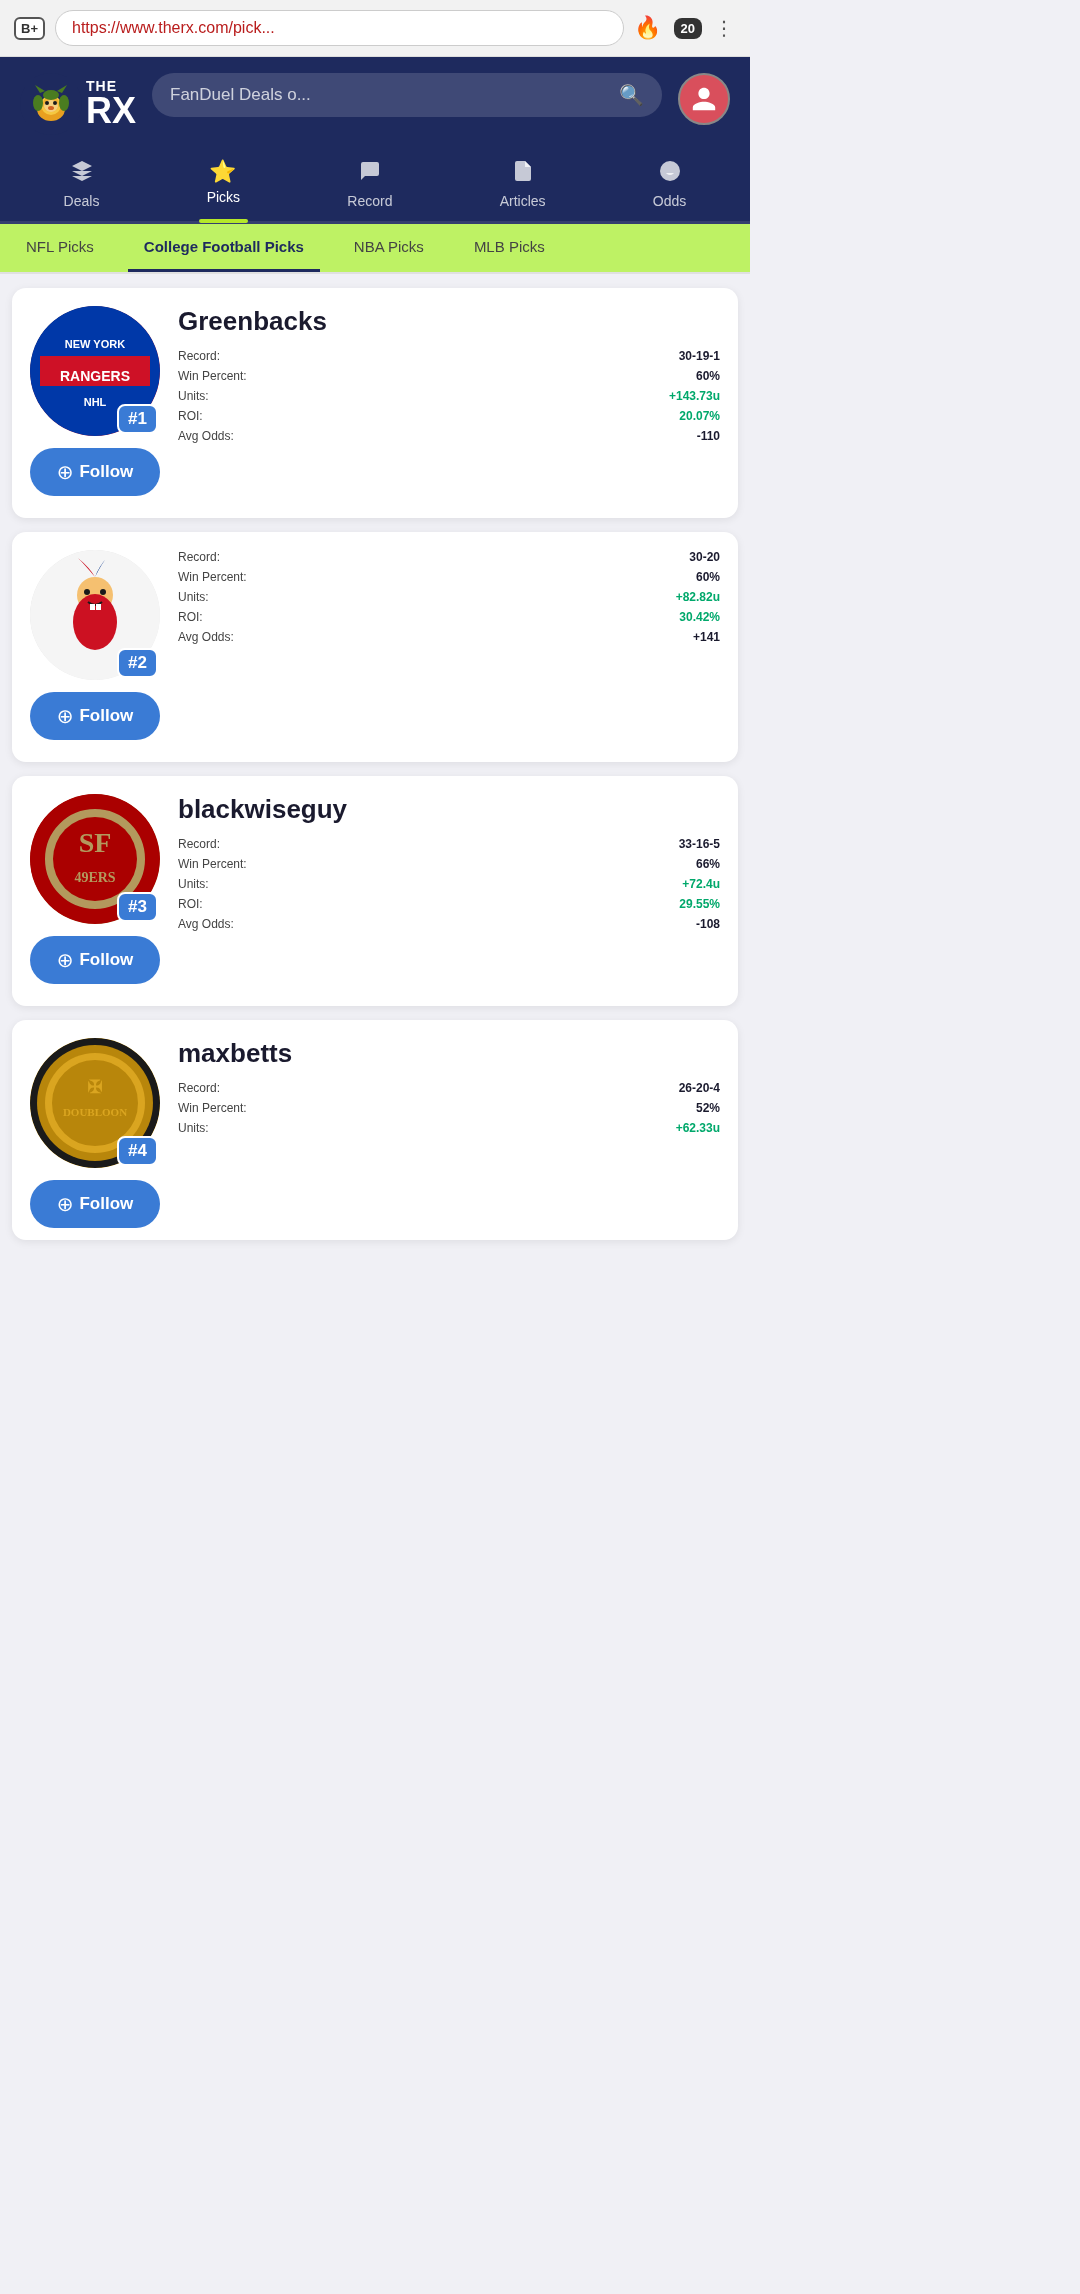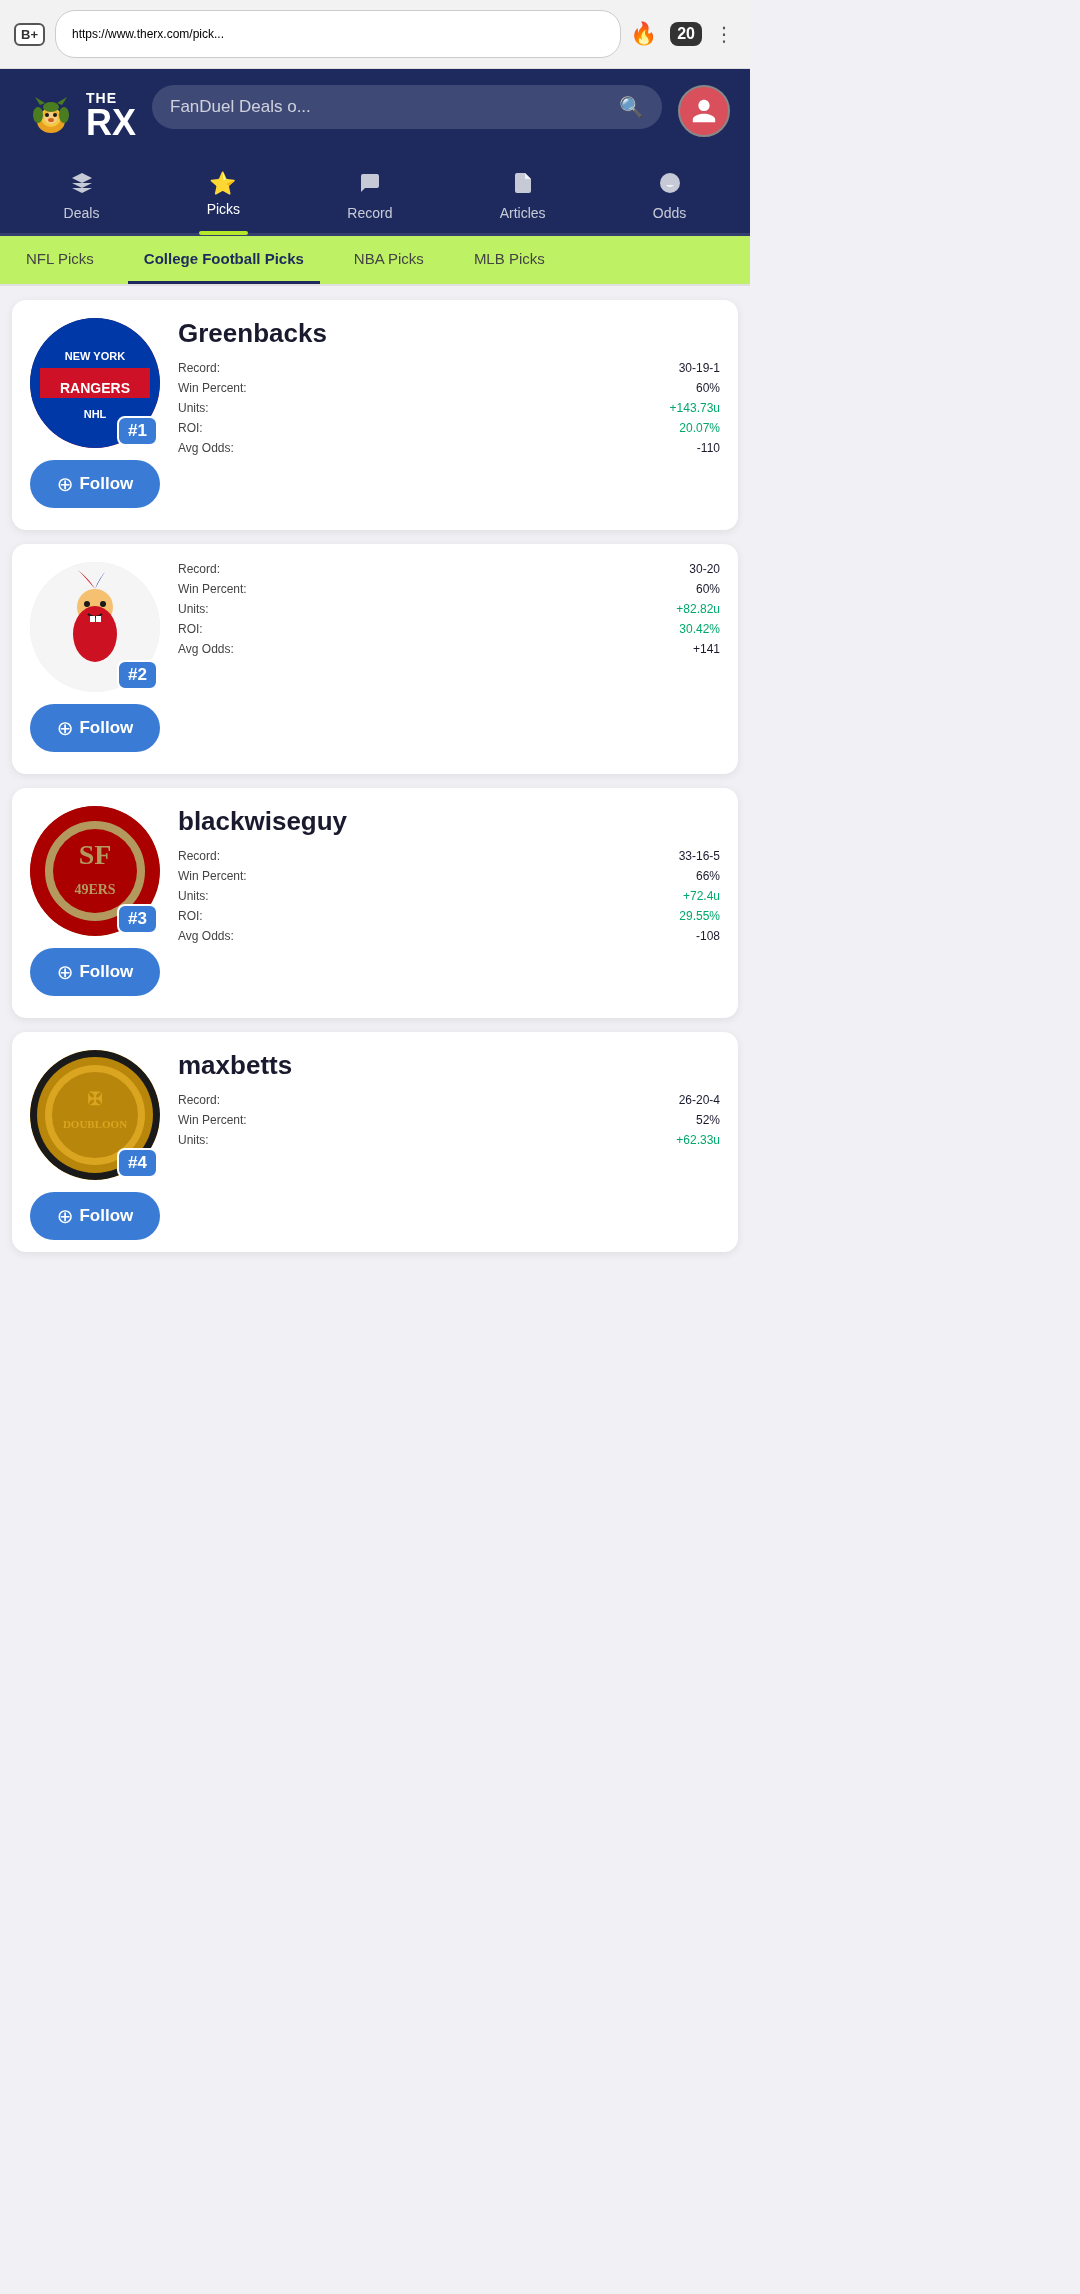--- a/index.html
+++ b/index.html
@@ -28,35 +28,35 @@
       font-size: 13px;
       font-weight: bold;
       padding: 2px 5px;
       color: #333;
     }
     .browser-url {
       flex: 1;
       background: white;
       border: 1px solid #ccc;
       border-radius: 20px;
-      padding: 16px 16px;
-      font-size: 12px;
-      color: #000000;
+      padding: 8px 16px;
+      font-size: 16px;
+      color: #b91c1c;
     }
     .browser-icons {
       display: flex;
       align-items: center;
       gap: 12px;
     }
     .flame-icon { font-size: 22px; }
     .notif-badge {
       background: #333;
       color: white;
       border-radius: 8px;
-      font-size: 16px;
+      font-size: 13px;
       font-weight: bold;
       padding: 3px 7px;
     }
     .dots { font-size: 20px; color: #555; letter-spacing: 2px; }
 
     
     .site-header {
       background: #1e2a5e;
       padding: 16px 20px;
       display: flex;
@@ -255,21 +255,21 @@
       display: flex;
       justify-content: space-between;
       margin-bottom: 6px;
       font-size: 12px;
     }
     .stat-label {
       color: #444;
     }
     .stat-value {
       color: #1a1a2e;
-      font-weight: 400;
+      font-weight: 700;
     }
     .stat-value.green {
       color: #00a86b;
     }
 
     
     .avatar-rangers {
       background: linear-gradient(135deg, #003087, #ce1126);
     }
     .avatar-cleveland {

